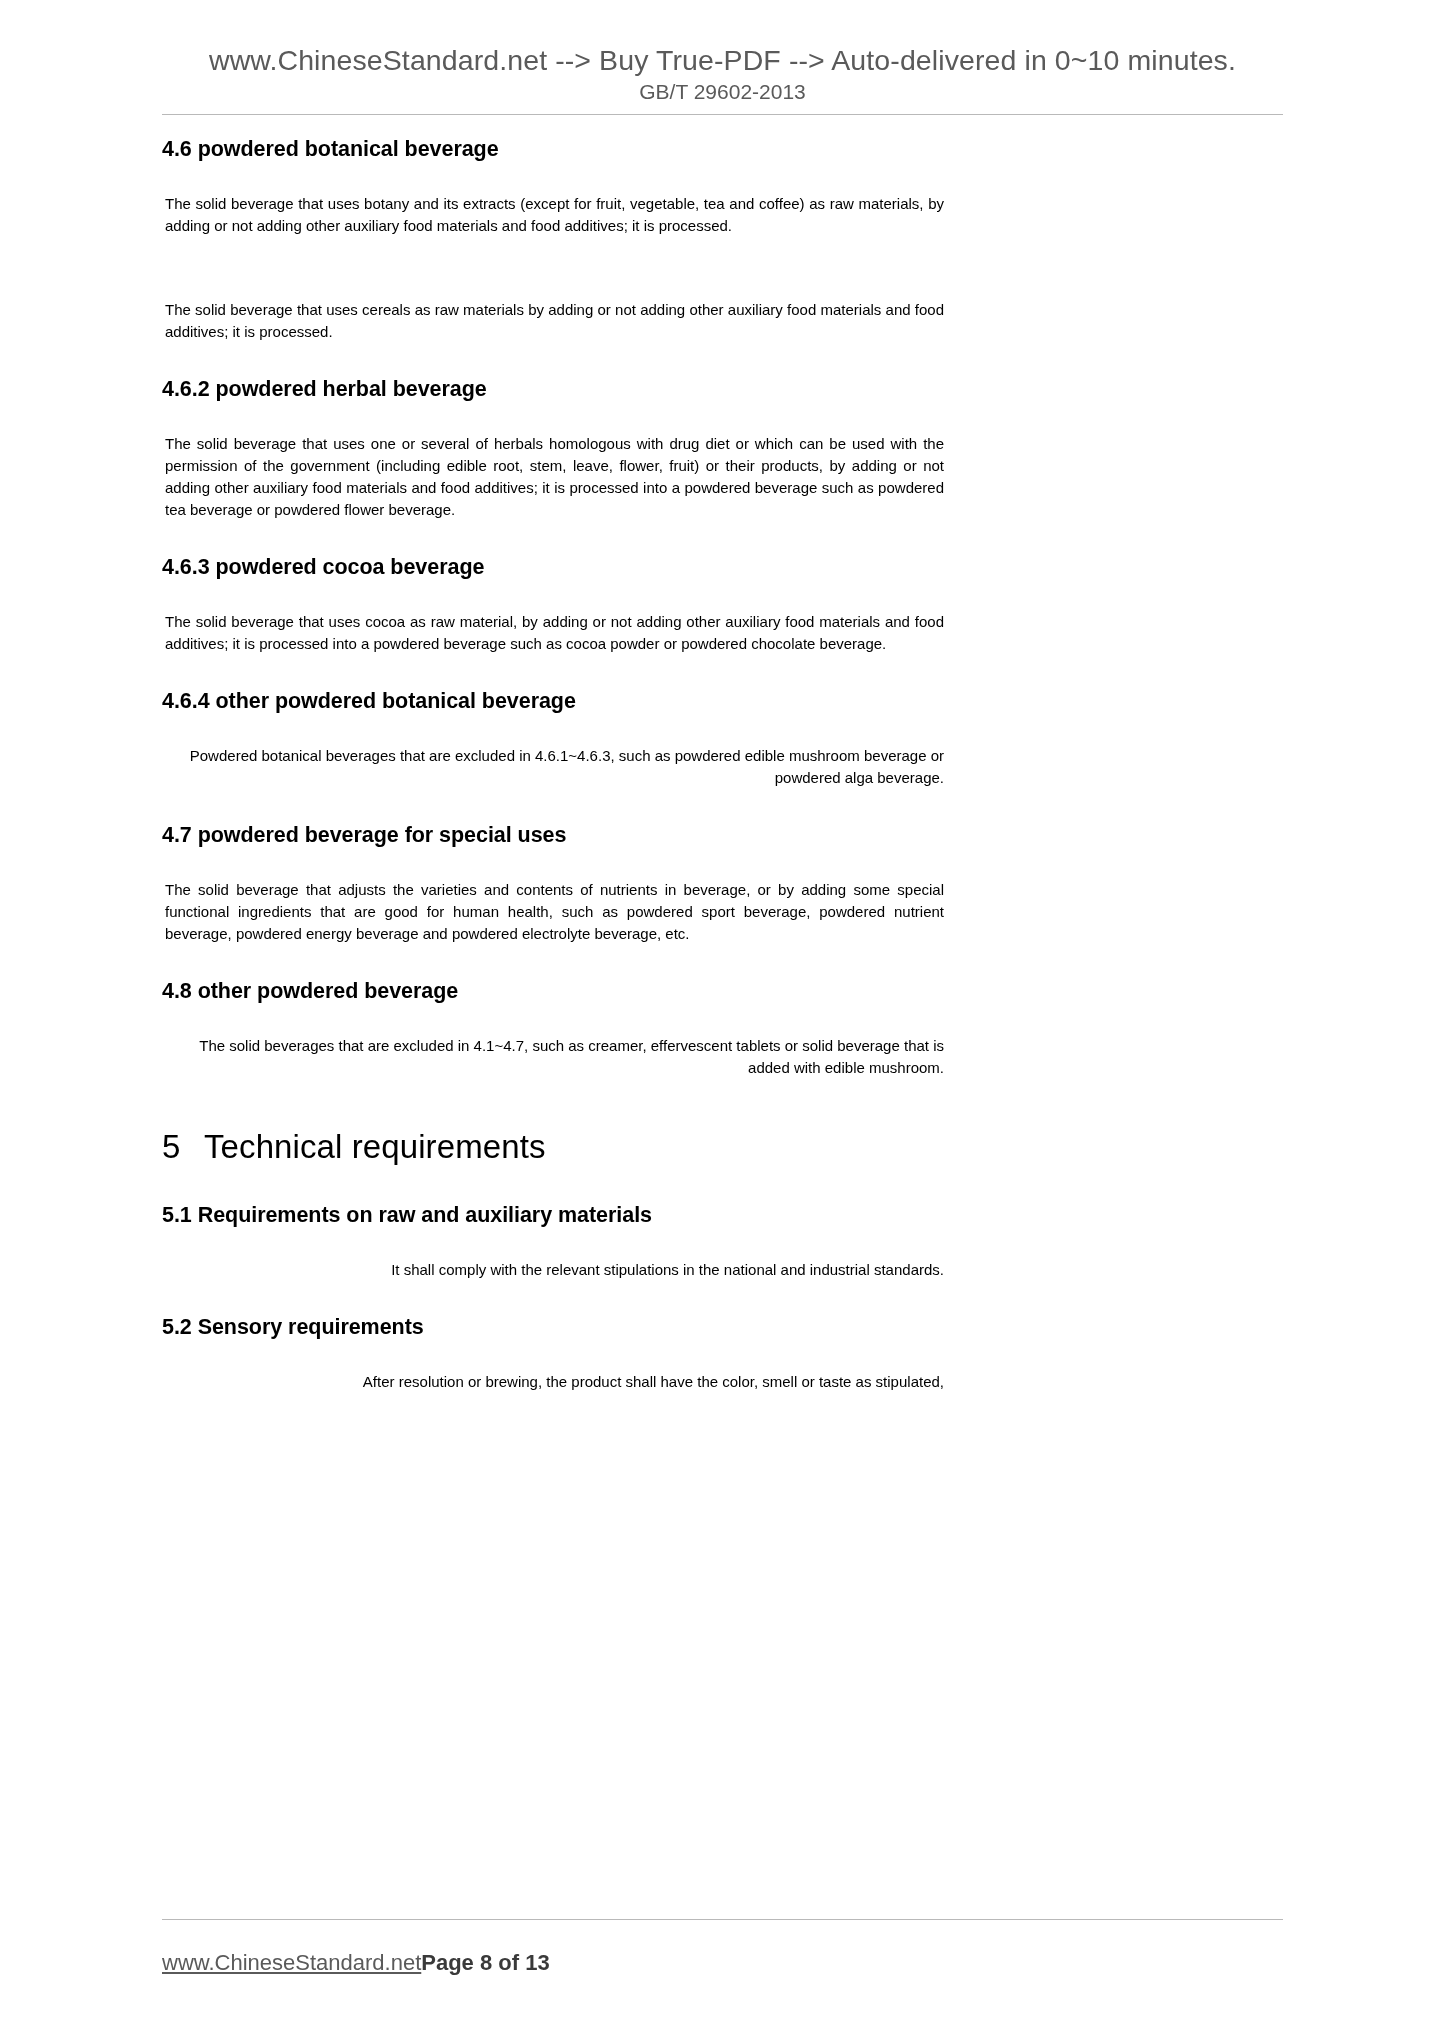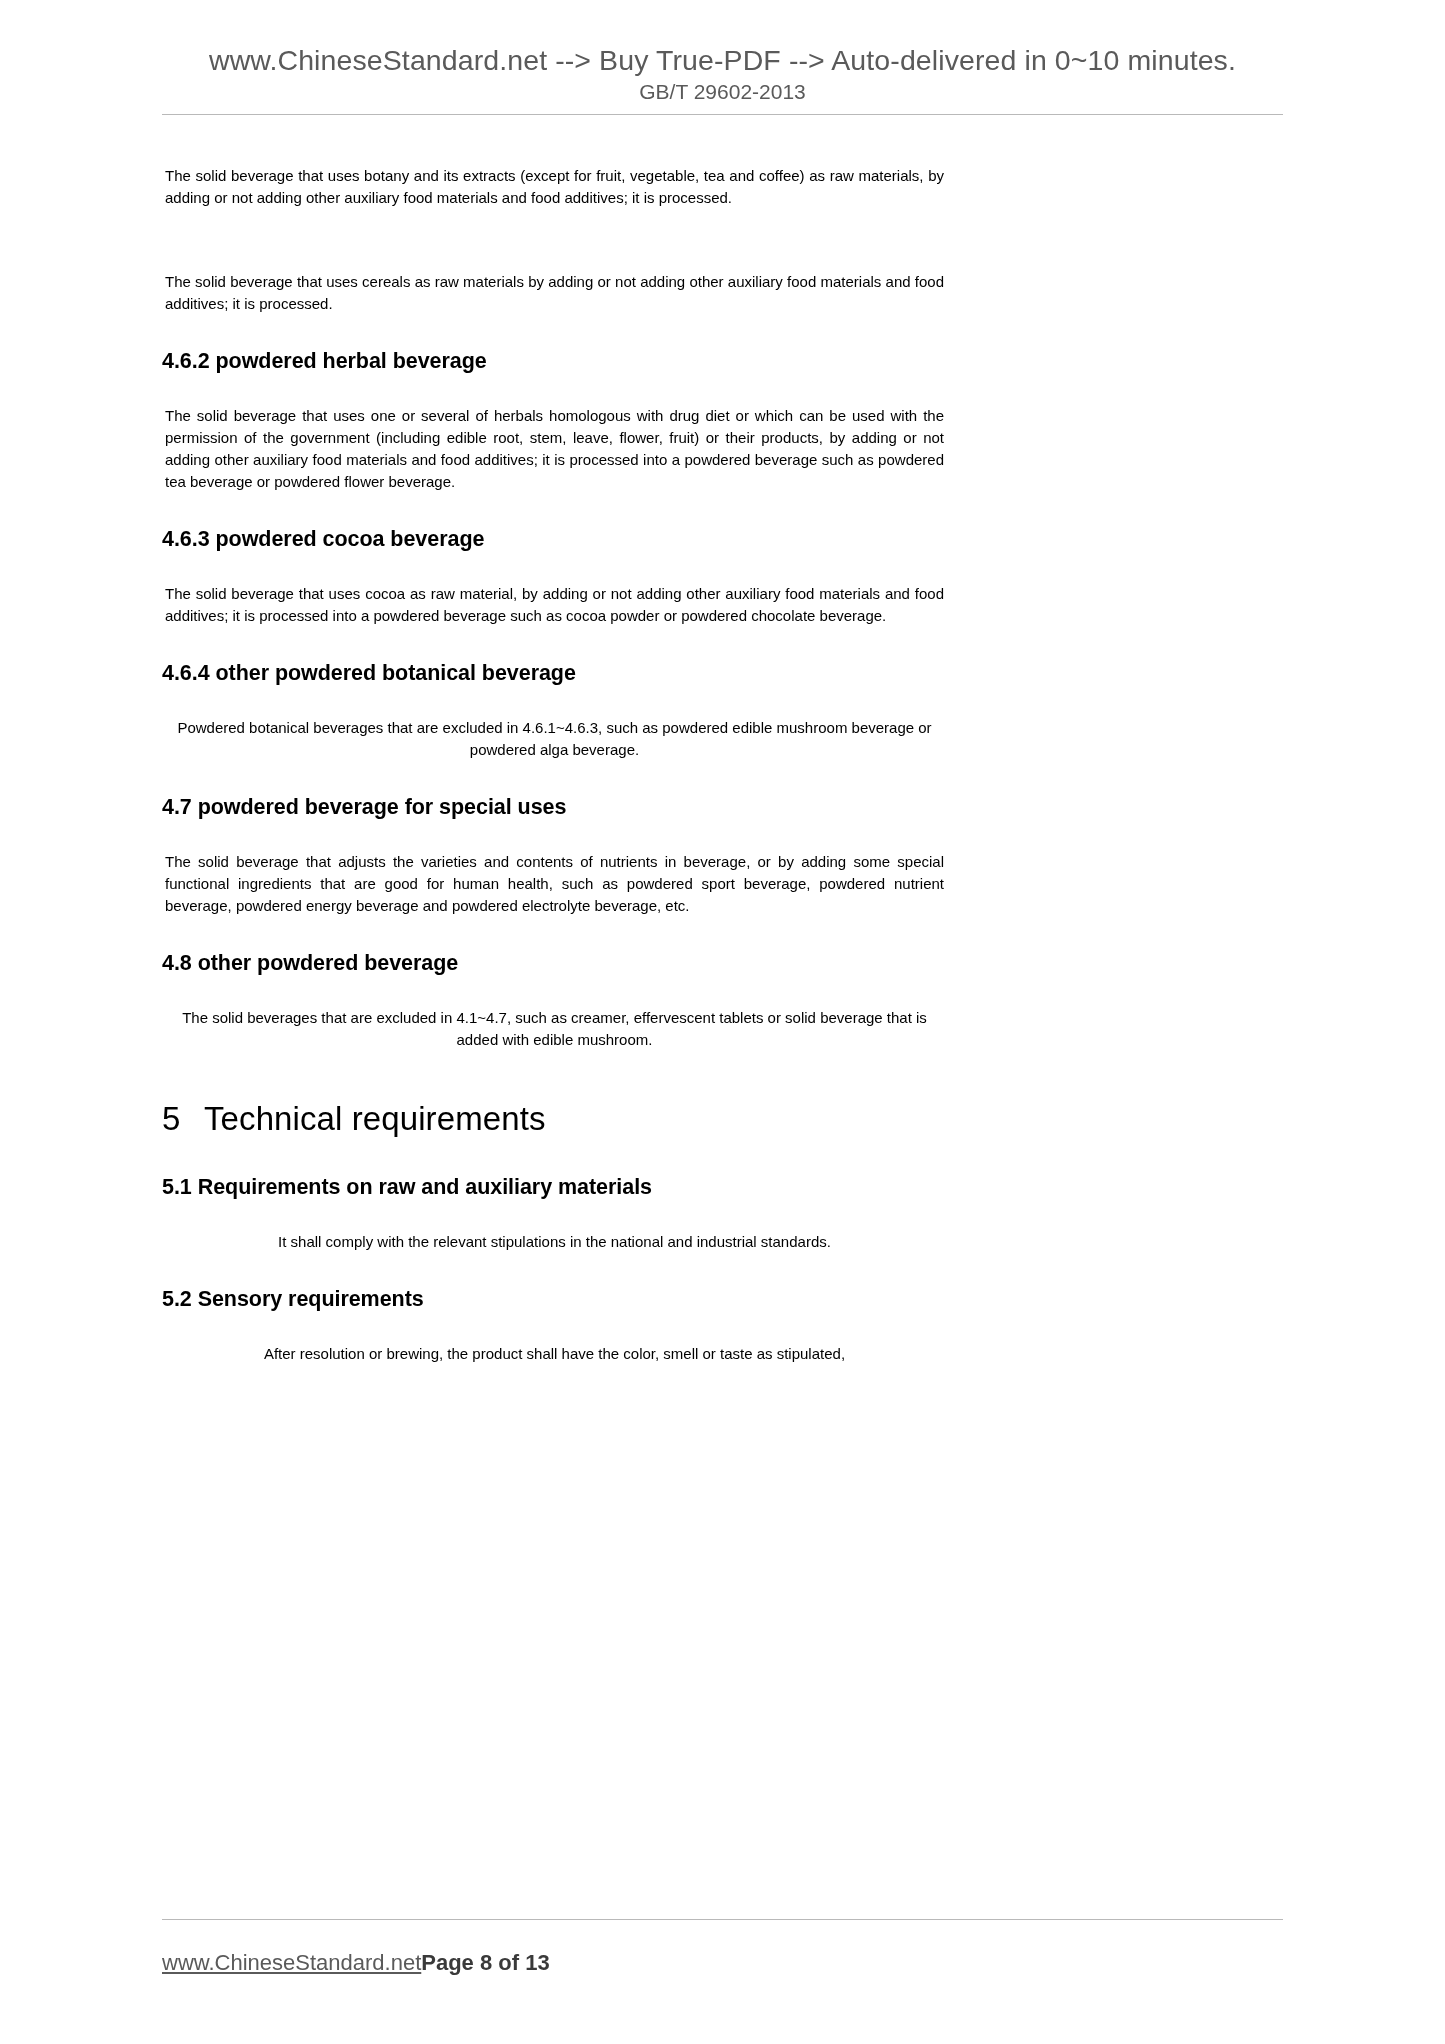--- a/index.html
+++ b/index.html
@@ -80,21 +80,21 @@
   }
   p.body {
     font-size: 15px;
     line-height: 1.47;
     margin: 3px;
     padding: 0;
     text-align: justify;
     text-justify: inter-word;
   }
   p.body.nojust {
-    text-align: center;
+    text-align: right;
   }
   .gap-after-head { height: 26px; }
   .gap-after-para { height: 30px; }
   .gap-before-chapter { height: 44px; }
   .gap-after-chapter { height: 34px; }
 
   
   .footer-rule {
     position: absolute;
     bottom: 124px;
@@ -130,20 +130,21 @@
 <div class="page">
 
   <div class="page-header">
     <div class="header-promo">www.ChineseStandard.net --&gt; Buy True-PDF --&gt; Auto-delivered in 0~10 minutes.</div>
     <div class="header-std">GB/T 29602-2013</div>
   </div>
   <div class="header-rule"></div>
 
   <div class="content">
 
+    <h3 class="sec-head">4.6 powdered botanical beverage</h3>
     <div class="gap-after-head"></div>
     <p class="body">The solid beverage that uses botany and its extracts (except for fruit, vegetable, tea and coffee) as raw materials, by adding or not adding other auxiliary food materials and food additives; it is processed.</p>
     <div class="gap-after-para"></div>
 
     <div class="gap-after-head"></div>
     <p class="body">The solid beverage that uses cereals as raw materials by adding or not adding other auxiliary food materials and food additives; it is processed.</p>
     <div class="gap-after-para"></div>
 
     <h3 class="sec-head">4.6.2 powdered herbal beverage</h3>
     <div class="gap-after-head"></div>

